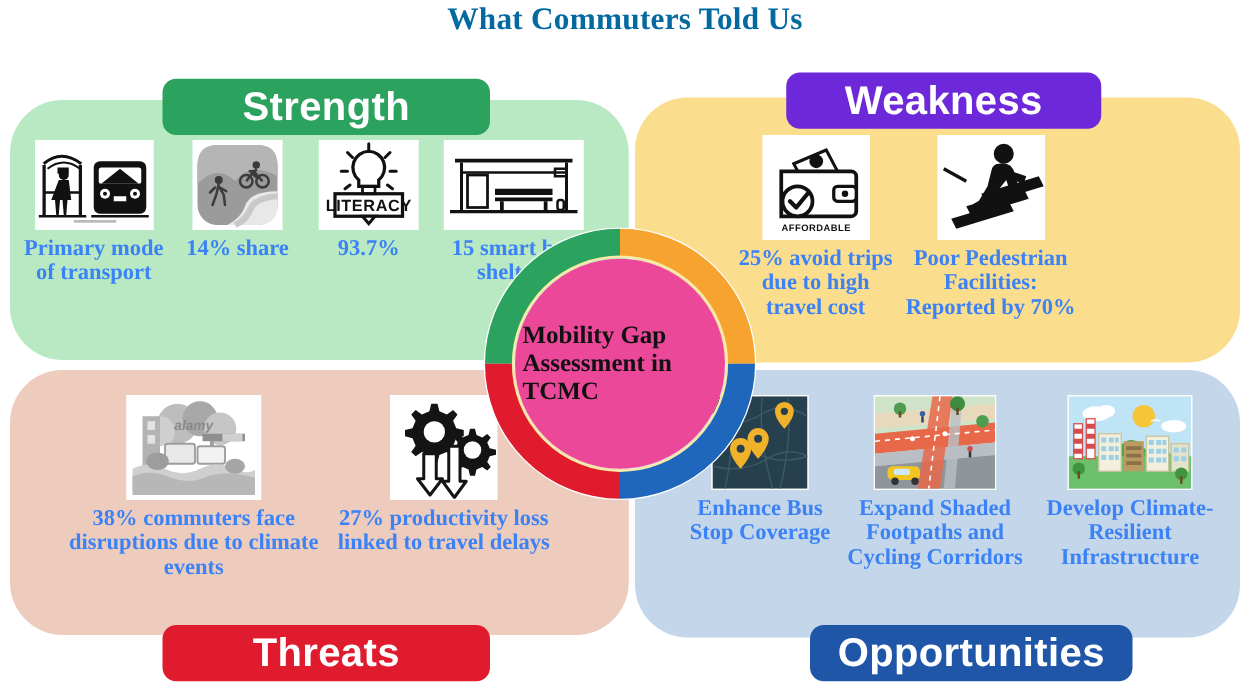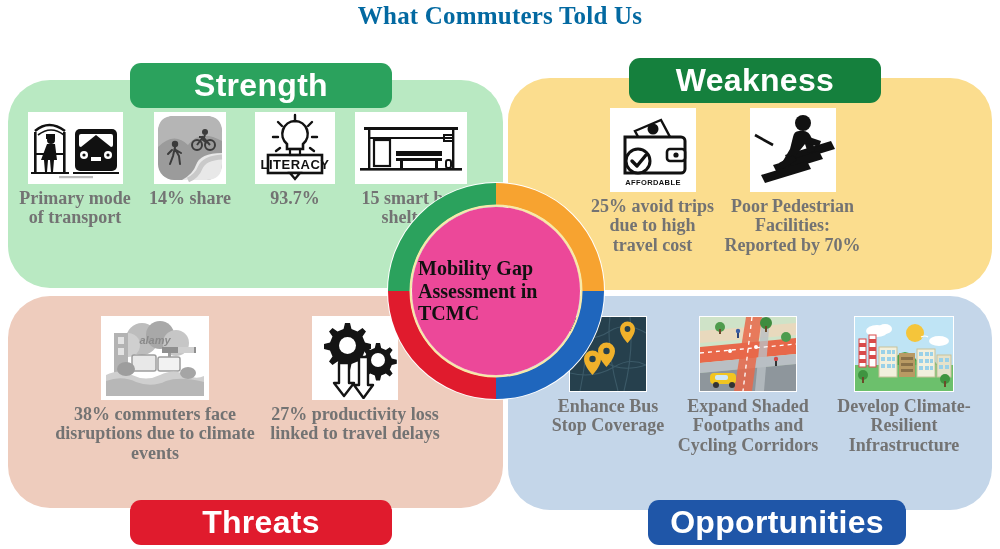--- a/index.html
+++ b/index.html
@@ -24,30 +24,30 @@
   #panel-opportunities{left:508px;top:296px;width:484px;height:214px;background:#c4d6e9;}
 
   
   .catbar{
     position:absolute;border-radius:11px;
     font-family:"Liberation Sans", sans-serif;font-weight:bold;color:#ffffff;
     display:flex;align-items:center;justify-content:center;
     font-size:32px;letter-spacing:.3px;
   }
   #bar-strength{left:130px;top:63px;width:262px;height:45px;background:#2ba25d;}
-  #bar-weakness{left:629px;top:58px;width:252px;height:45px;background:#15803d;}
+  #bar-weakness{left:629px;top:58px;width:252px;height:45px;background:#6d28d9;}
   #bar-threats{left:130px;top:500px;width:262px;height:45px;background:#e01b2d;}
   #bar-opportunities{left:648px;top:500px;width:258px;height:45px;background:#1f56a8;}
 
   
   .items{position:absolute;display:flex;align-items:flex-start;}
   .item{display:flex;flex-direction:column;align-items:center;}
   .item .caption{
     font-family:"Liberation Serif", serif;font-weight:bold;
-    font-size:18px;line-height:1.08;color:#737373;text-align:center;
+    font-size:18px;line-height:1.08;color:#3b82f6;text-align:center;
     margin-top:5px;
   }
   .thumb{
     background:#ffffff;display:flex;align-items:center;justify-content:center;
     overflow:hidden;
   }
   .thumb svg{display:block;}
 
   #items-strength{left:14px;top:112px;width:486px;}
   #items-weakness{left:585px;top:108px;width:400px;}

